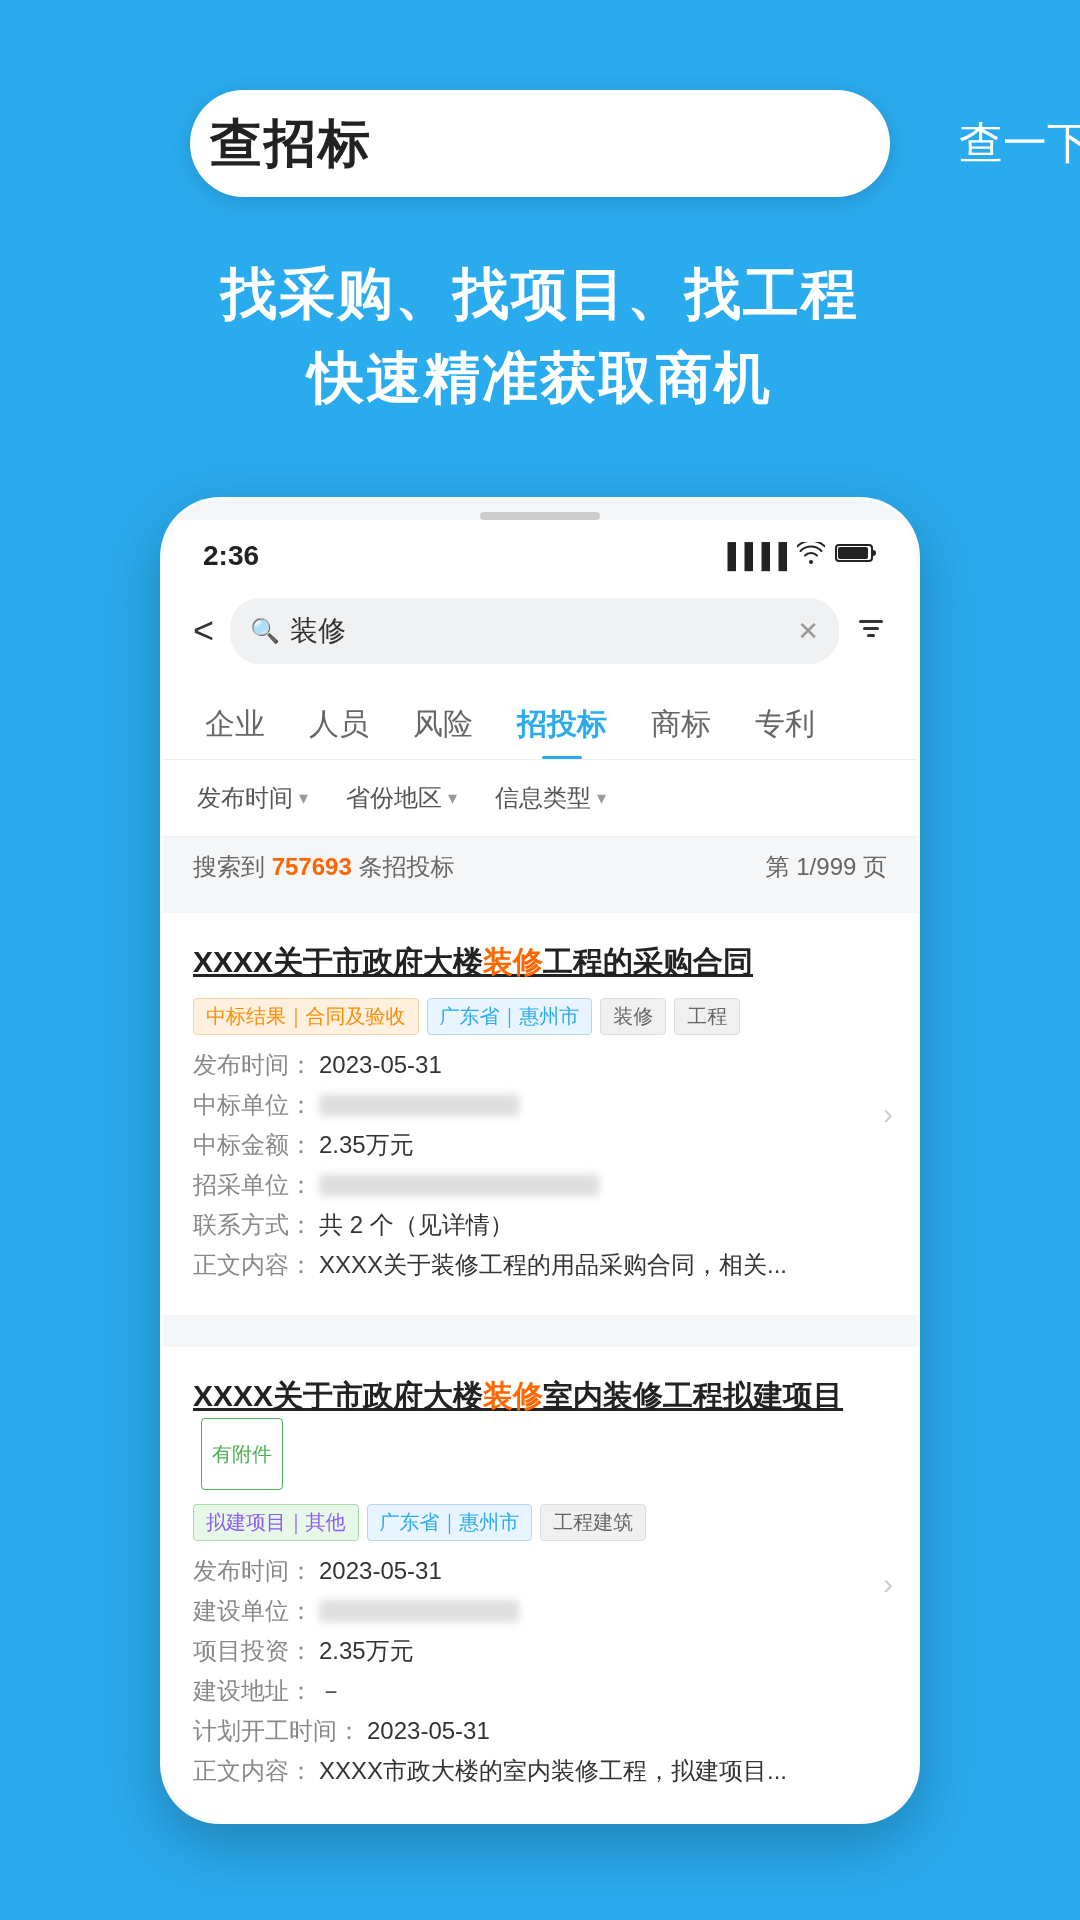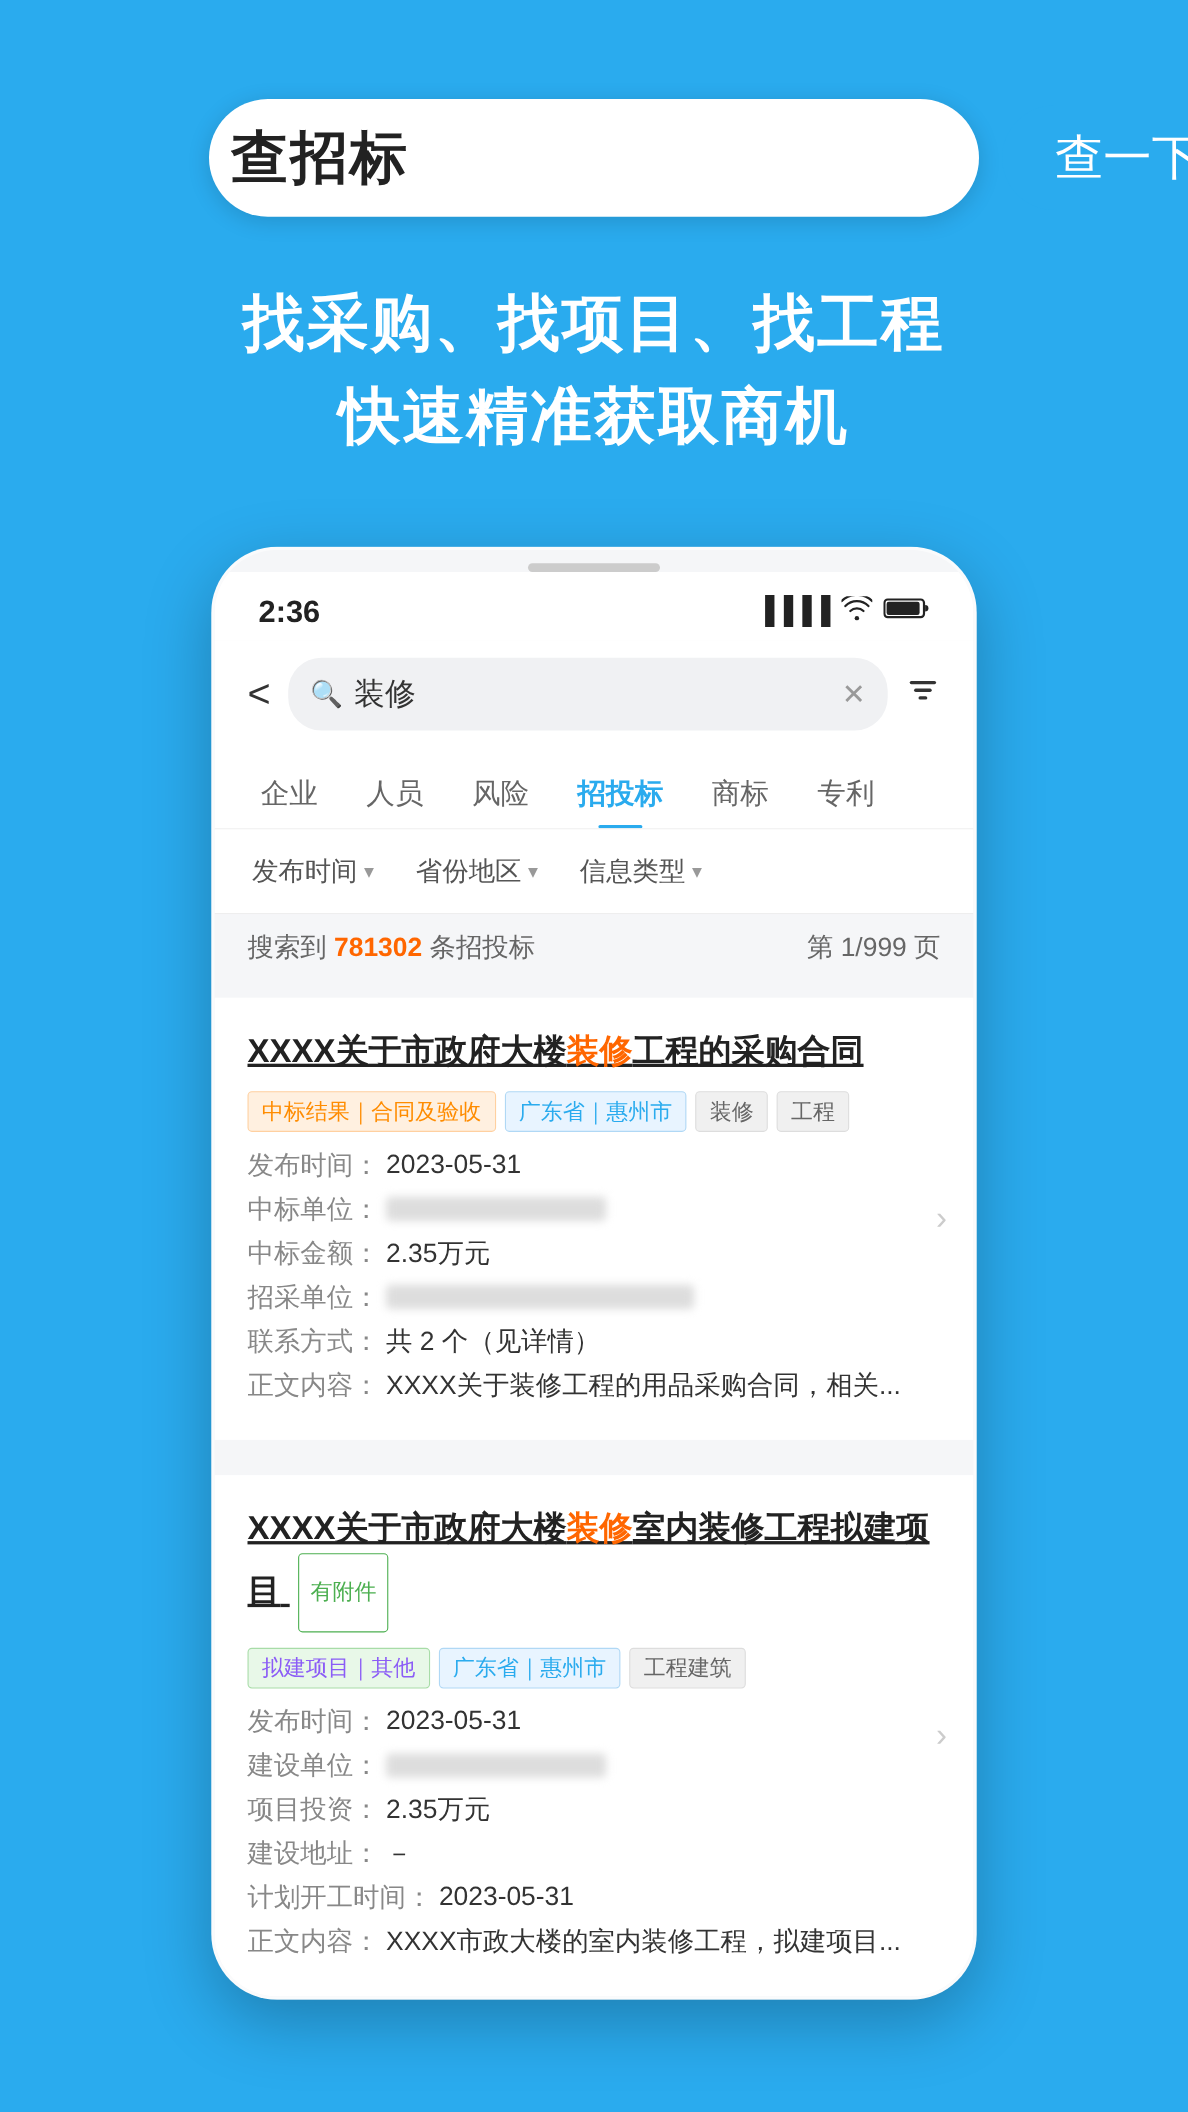--- a/index.html
+++ b/index.html
@@ -76,21 +76,21 @@
 
     
     .phone-mockup-wrapper {
       margin-top: 80px;
       display: flex;
       justify-content: center;
       padding-bottom: 40px;
     }
 
     .phone-mockup {
-      width: 696px;
+      width: 760px;
       background: #f5f6f8;
       border-radius: 60px;
       overflow: hidden;
       box-shadow: 0 20px 60px rgba(0,0,0,0.25);
       border: 3px solid rgba(255,255,255,0.5);
     }
 
     .phone-top-bar {
       background: white;
       display: flex;
@@ -168,21 +168,21 @@
     .phone-tabs {
       background: white;
       display: flex;
       padding: 10px 20px 0;
       border-bottom: 1px solid #eee;
       overflow-x: auto;
     }
 
     .phone-tab {
       padding: 14px 22px;
-      font-size: 26px;
+      font-size: 30px;
       color: #666;
       white-space: nowrap;
       cursor: pointer;
       position: relative;
     }
 
     .phone-tab.active {
       color: #2AABEE;
       font-weight: bold;
     }
@@ -443,21 +443,21 @@
           <span class="filter-arrow">▾</span>
         </div>
         <div class="filter-btn">
           <span>信息类型</span>
           <span class="filter-arrow">▾</span>
         </div>
       </div>
 
       <div class="result-count-bar">
         <span class="result-count-text">
-          <span>搜索到 </span><span class="result-count-num">781302</span><span> 条招投标</span>
+          <span>搜索到 </span><span class="result-count-num">757693</span><span> 条招投标</span>
         </span>
         <span class="result-page">第 1/999 页</span>
       </div>
 
       <div class="result-item">
         <div class="result-item-title">
           <span>XXXX关于市政府大楼</span><span class="highlight">装修</span><span>工程的采购合同</span>
         </div>
         <div class="tags-row">
           <span class="tag tag-orange">中标结果｜合同及验收</span>

